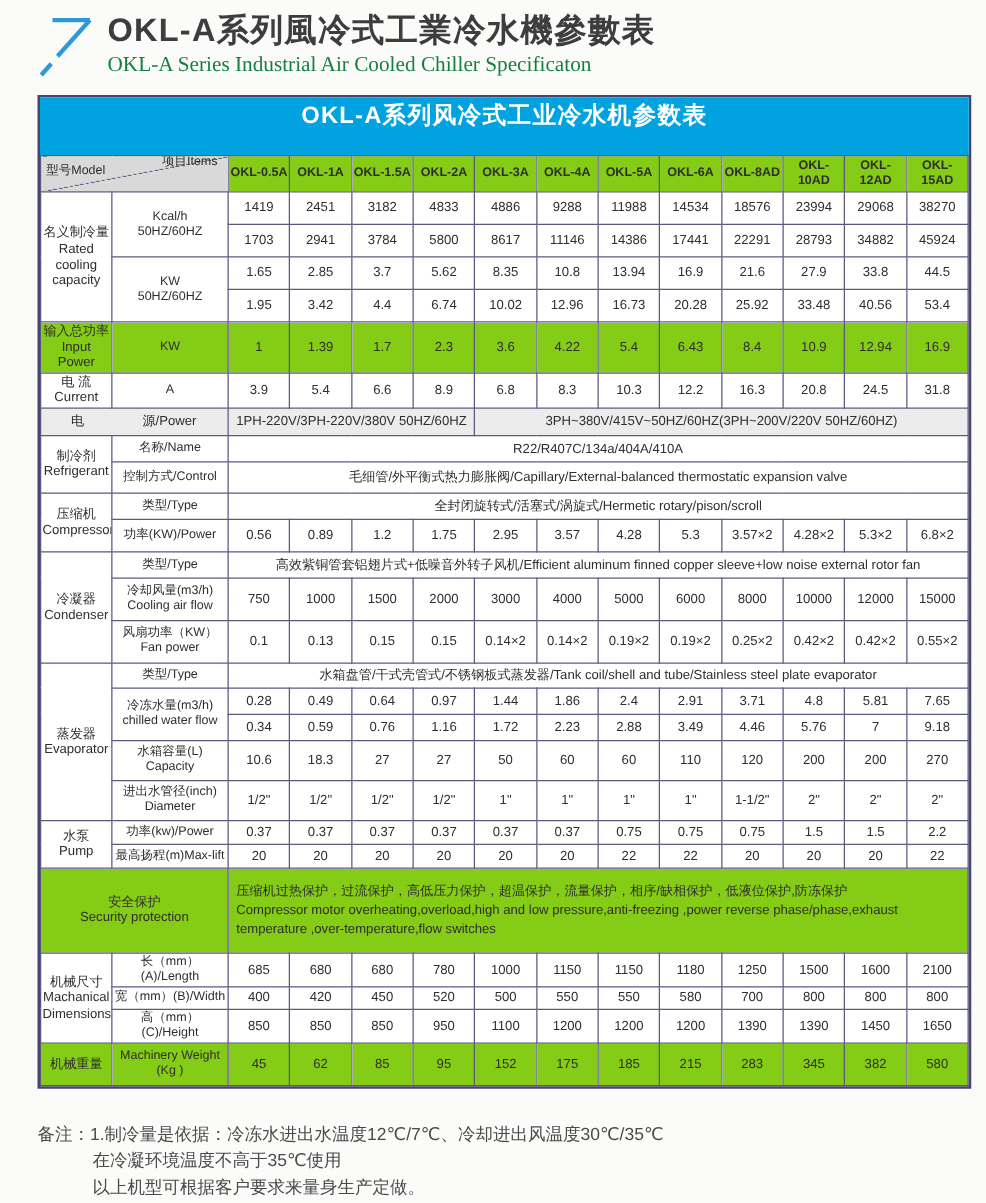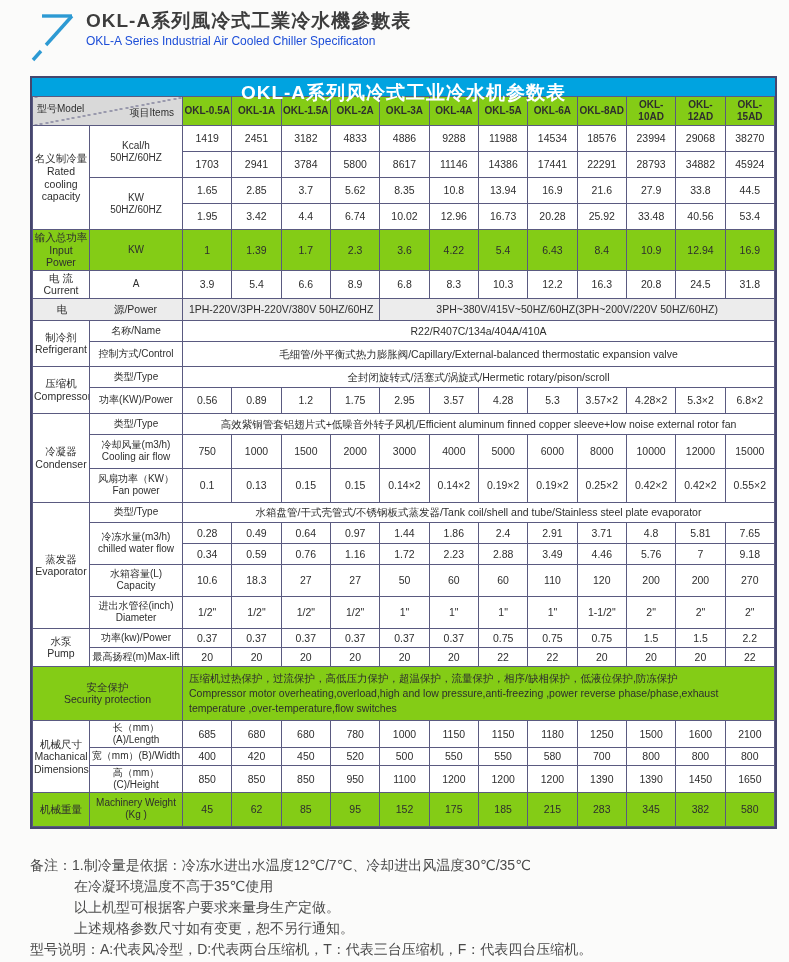--- a/index.html
+++ b/index.html
@@ -6,52 +6,52 @@
   body{
     width:789px;height:962px;background:#fbfbfa;overflow:hidden;
     font-family:"Liberation Sans","DejaVu Sans",sans-serif;color:#333;
     -webkit-font-smoothing:antialiased;
   }
   .page{position:relative;width:789px;height:962px;}
 
   
   .page-header{display:flex;align-items:flex-start;margin:10px 0 0 28px;}
   .logo{width:50px;height:52px;margin-right:8px;flex:0 0 auto;}
-  .titles .zh{font-size:19px;font-weight:600;color:#3d3d3d;letter-spacing:1px;line-height:1.15;}
-  .titles .en{font-size:12px;font-weight:400;color:#1d4ed8;margin-top:2px;}
+  .titles .zh{font-size:26px;font-weight:600;color:#3d3d3d;letter-spacing:1px;line-height:1.15;}
+  .titles .en{font-size:17px;font-weight:400;color:#15803d;margin-top:2px;font-family:Liberation Serif, serif;}
 
   
   .table-wrap{margin:14px 0 0 30px;width:743px;border:2px solid #46466e;background:#fff;}
   .banner{background:#00a3e0;color:#fff;text-align:center;font-size:19px;font-weight:600;
-          height:18px;line-height:30px;letter-spacing:1px;}
+          height:46px;line-height:30px;letter-spacing:1px;}
   table{border-collapse:collapse;table-layout:fixed;width:100%;color:#2e2e2e;}
   td,th{border:1px solid #5a5a80;text-align:center;vertical-align:middle;
         padding:1px 1px;font-size:10.5px;font-weight:400;line-height:1.2;overflow:hidden;}
   .grey{background:#84cc16;}
   .lightgrey{background:#ececec;}
   .pre{white-space:pre-line;text-align:center;}
   .cat{font-size:10.5px;}
   .item{font-size:10px;}
   .num{font-size:10.5px;}
   .model{font-size:10px;font-weight:600;}
   .merged{font-size:10.5px;}
   .left{text-align:left;padding:3px 6px;line-height:1.45;}
   .supply{display:flex;align-items:center;}
   .supply .s1{flex:0 0 56px;text-align:center;}
   .supply .s2{flex:1;text-align:center;}
 
   .h18{height:18px}.h19{height:19px}.h20{height:20px}.h21{height:21px}.h22{height:22px}
   .h25{height:25px}.h26{height:26px}.h29{height:29px}.h32{height:32px}.h34{height:34px}
-  .h54{height:54px}
+  .h54{height:68px}
 
   
   .corner{position:relative;padding:0;
     background:linear-gradient(to bottom right,#d9d9d9 49.5%,#5a5a80 49.5%,#5a5a80 50.5%,#d9d9d9 50.5%);}
   .corner .c-model{position:absolute;left:4px;top:6px;font-size:10px;font-weight:400;}
-  .corner .c-items{position:absolute;right:8px;bottom:6px;font-size:10px;font-weight:400;}
+  .corner .c-items{position:absolute;right:8px;bottom:17px;font-size:10px;font-weight:400;}
 
   
   .notes{margin:26px 0 0 30px;width:740px;color:#4a4a4a;}
   .notes-zh .note{font-size:14px;line-height:1.5;}
   .note.i1{padding-left:34px;}
   .note.i2{padding-left:44px;}
 </style>
 </head>
 <body>
 

